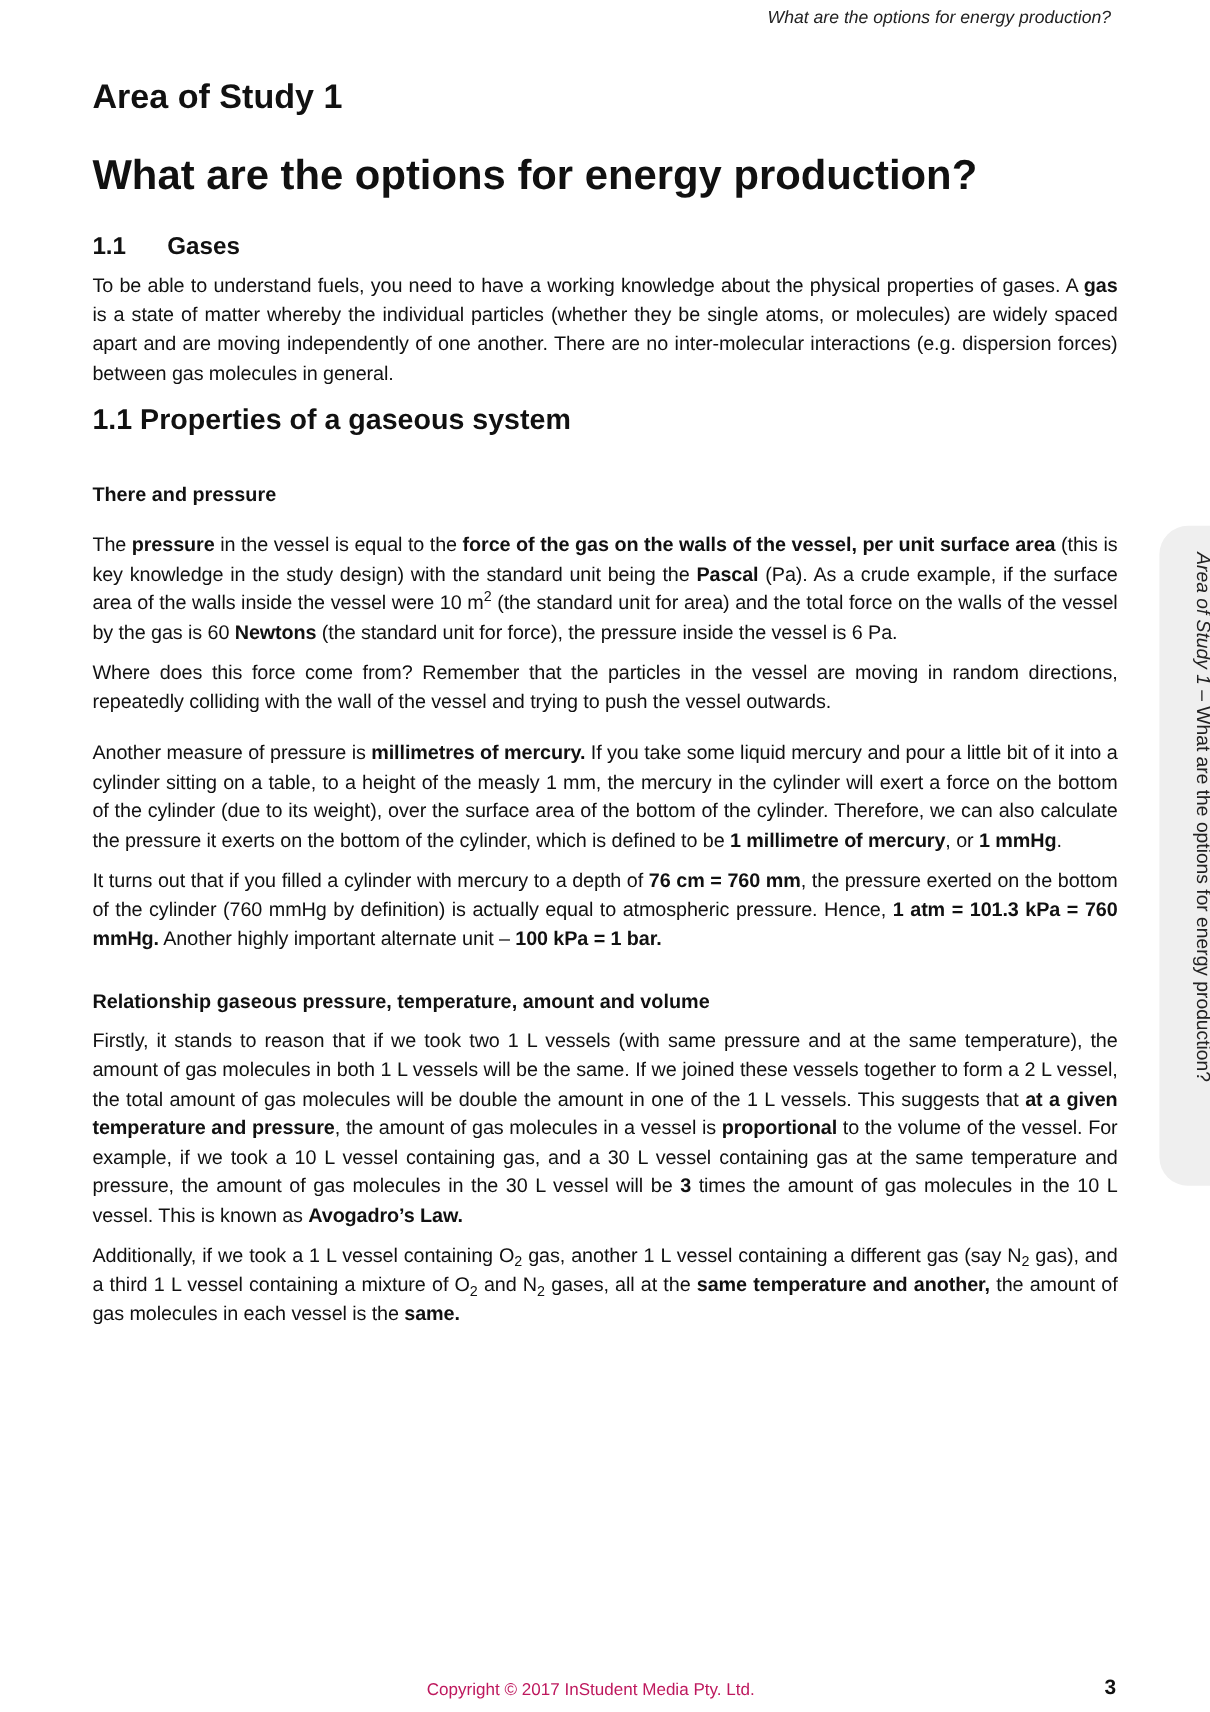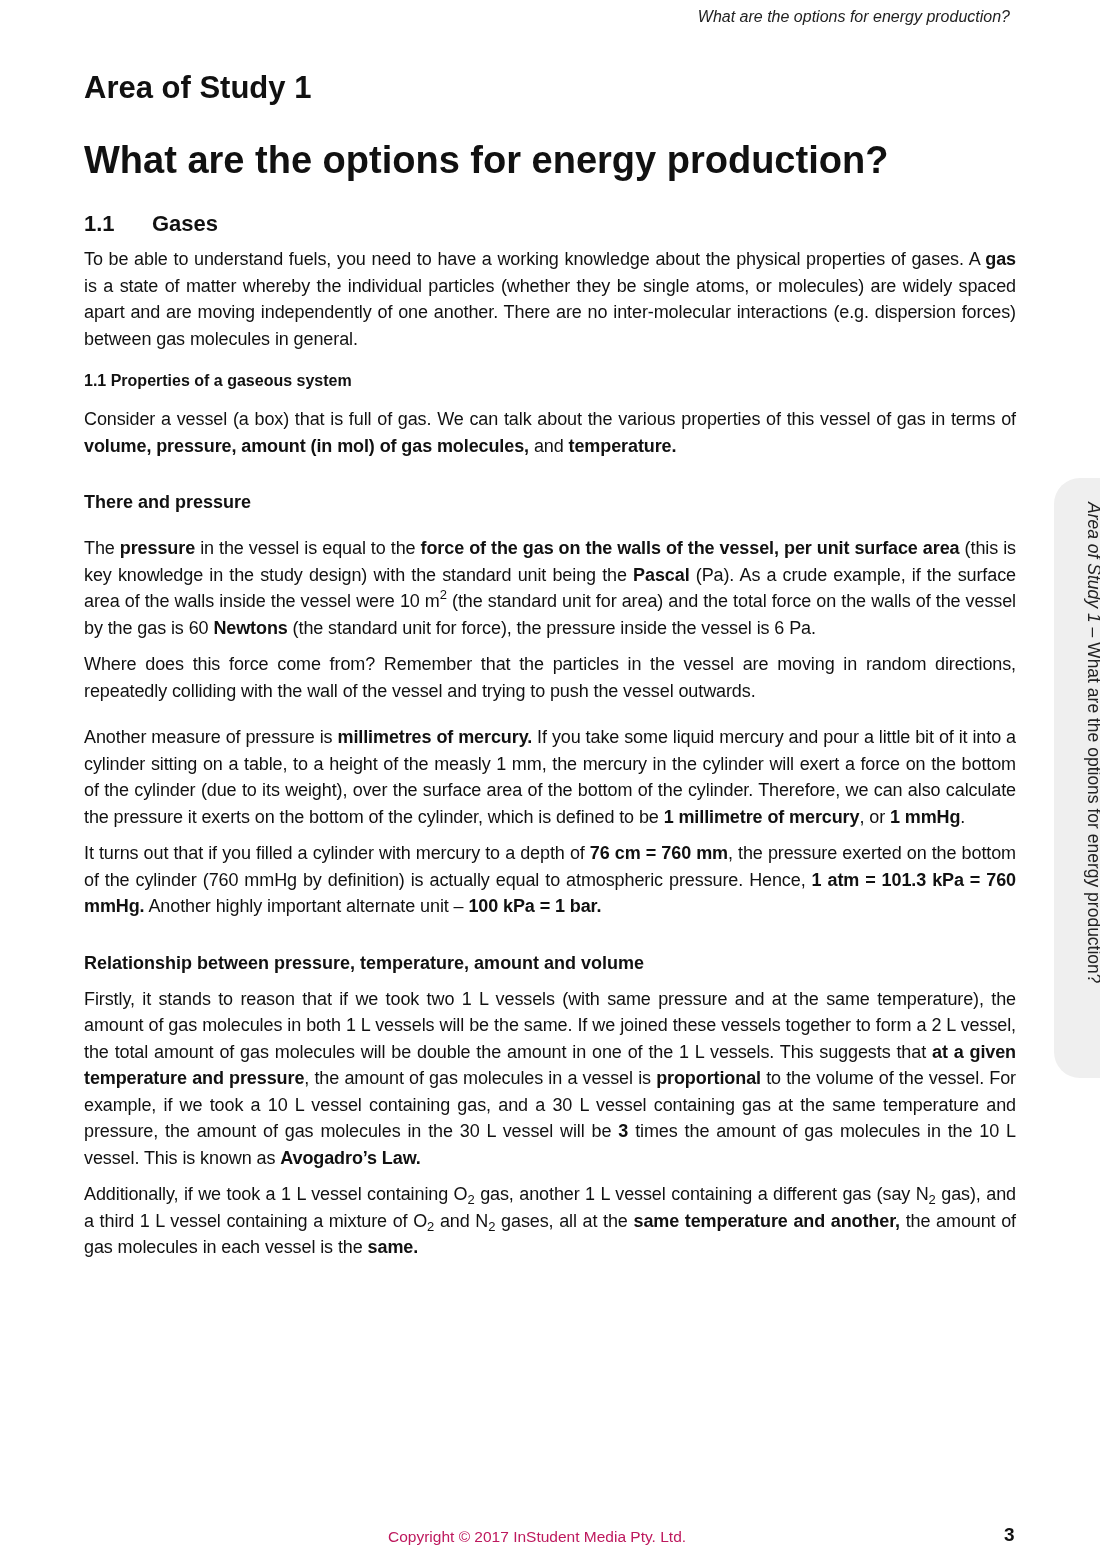--- a/index.html
+++ b/index.html
@@ -9,21 +9,21 @@
   }
   .running-head {
     position: absolute; top: 8px; right: 90px;
     font-style: italic; font-size: 16px; color: #222;
   }
   .content { position: absolute; left: 84px; top: 66px; width: 932px; }
   .area-title { font-weight: bold; font-size: 31px; margin: 0; line-height: 44px; }
   .main-title { font-weight: bold; font-size: 38px; margin: 26px 0 0 0; line-height: 48px; }
   .section-title { font-weight: bold; font-size: 22px; margin: 22px 0 0 0; line-height: 36px; }
   .section-title .num { display: inline-block; width: 68px; }
-  .sub-title { font-weight: bold; font-size: 16px; margin: 14px 0 0 0; line-height: 30px; }
+  .sub-title { font-weight: bold; font-size: 26px; margin: 14px 0 0 0; line-height: 30px; }
   .minor-title { font-weight: bold; font-size: 18px; margin: 0; line-height: 26px; }
   p.para {
     margin: 0; font-size: 18px; line-height: 26.5px; text-align: justify;
     letter-spacing: -0.1px;
   }
   .gap-s { height: 10px; }
   .gap-l { height: 30px; }
   b { font-weight: bold; margin-top: 16px; }
   sub { font-size: 13px; vertical-align: -4px; line-height: 0; }
   sup { font-size: 13px; vertical-align: 8px; line-height: 0; }
@@ -52,37 +52,36 @@
   <h1 class="area-title">Area of Study 1</h1>
   <h1 class="main-title">What are the options for energy production?</h1>
   <h2 class="section-title">
     <span class="num">1.1</span><span>Gases</span>
   </h2>
   <div style="height:4px"></div>
   <p class="para">To be able to understand fuels, you need to have a working knowledge about the physical properties of gases.  A <b>gas</b> is a state of matter whereby the individual particles (whether they be single atoms, or molecules) are widely spaced apart and are moving independently of one another.  There are no inter-molecular interactions (e.g. dispersion forces) between gas molecules in general.</p>
 
   <h3 class="sub-title">1.1 Properties of a gaseous system</h3>
   <div class="gap-s"></div>
-  <p class="para">Consider a vessel (a box) that is full of gas.  We can talk about the various properties of this vessel of gas in terms of <b>volume, pressure, amount (in mol) of gas molecules,</b> and <b>temperature.</b></p>
 
   <div class="gap-l"></div>
   <h4 class="minor-title">There and pressure</h4>
   <div class="gap-s"></div>
   <div class="gap-s"></div>
   <p class="para">The <b>pressure</b> in the vessel is equal to the <b>force of the gas on the walls of the vessel, per unit surface area</b> (this is key knowledge in the study design) with the standard unit being the <b>Pascal</b> (Pa).  As a crude example, if the surface area of the walls inside the vessel were 10 m<sup>2</sup> (the standard unit for area) and the total force on the walls of the vessel by the gas is 60 <b>Newtons</b> (the standard unit for force), the pressure inside the vessel is 6 Pa.</p>
   <div class="gap-s"></div>
   <p class="para">Where does this force come from?  Remember that the particles in the vessel are moving in random directions, repeatedly colliding with the wall of the vessel and trying to push the vessel outwards.</p>
   <div class="gap-s"></div>
   <div class="gap-s"></div>
   <p class="para">Another measure of pressure is <b>millimetres of mercury.</b>  If you take some liquid mercury and pour a little bit of it into a cylinder sitting on a table, to a height of the measly 1 mm, the mercury in the cylinder will exert a force on the bottom of the cylinder (due to its weight), over the surface area of the bottom of the cylinder. Therefore, we can also calculate the pressure it exerts on the bottom of the cylinder, which is defined to be <b>1 millimetre of mercury</b>, or <b>1 mmHg</b>.</p>
   <div class="gap-s"></div>
   <p class="para">It turns out that if you filled a cylinder with mercury to a depth of <b>76 cm = 760 mm</b>, the pressure exerted on the bottom of the cylinder (760 mmHg by definition) is actually equal to atmospheric pressure. Hence, <b>1 atm = 101.3 kPa = 760 mmHg.</b>  Another highly important alternate unit – <b>100 kPa = 1 bar.</b></p>
 
   <div class="gap-l"></div>
-  <h4 class="minor-title">Relationship between pressure, temperature, amount and volume</h4>
+  <h4 class="minor-title">Relationship gaseous pressure, temperature, amount and volume</h4>
   <div class="gap-s"></div>
   <p class="para">Firstly, it stands to reason that if we took two 1 L vessels (with same pressure and at the same temperature), the amount of gas molecules in both 1 L vessels will be the same.  If we joined these vessels together to form a 2 L vessel, the total amount of gas molecules will be double the amount in one of the 1 L vessels. This suggests that <b>at a given temperature and pressure</b>, the amount of gas molecules in a vessel is <b>proportional</b> to the volume of the vessel.  For example, if we took a 10 L vessel containing gas, and a 30 L vessel containing gas at the same temperature and pressure, the amount of gas molecules in the 30 L vessel will be <b>3</b> times the amount of gas molecules in the 10 L vessel. This is known as <b>Avogadro’s Law.</b></p>
   <div class="gap-s"></div>
   <p class="para">Additionally, if we took a 1 L vessel containing O<sub>2</sub> gas, another 1 L vessel containing a different gas (say N<sub>2</sub> gas), and a third 1 L vessel containing a mixture of O<sub>2</sub> and N<sub>2</sub> gases, all at the <b>same temperature and another,</b> the amount of gas molecules in each vessel is the <b>same.</b></p>
 </div>
 
 <div class="side-tab"></div>
 <div class="side-tab-text">
   <i>Area of Study 1</i><span> – </span><span>What are the options for energy production?</span>
 </div>

